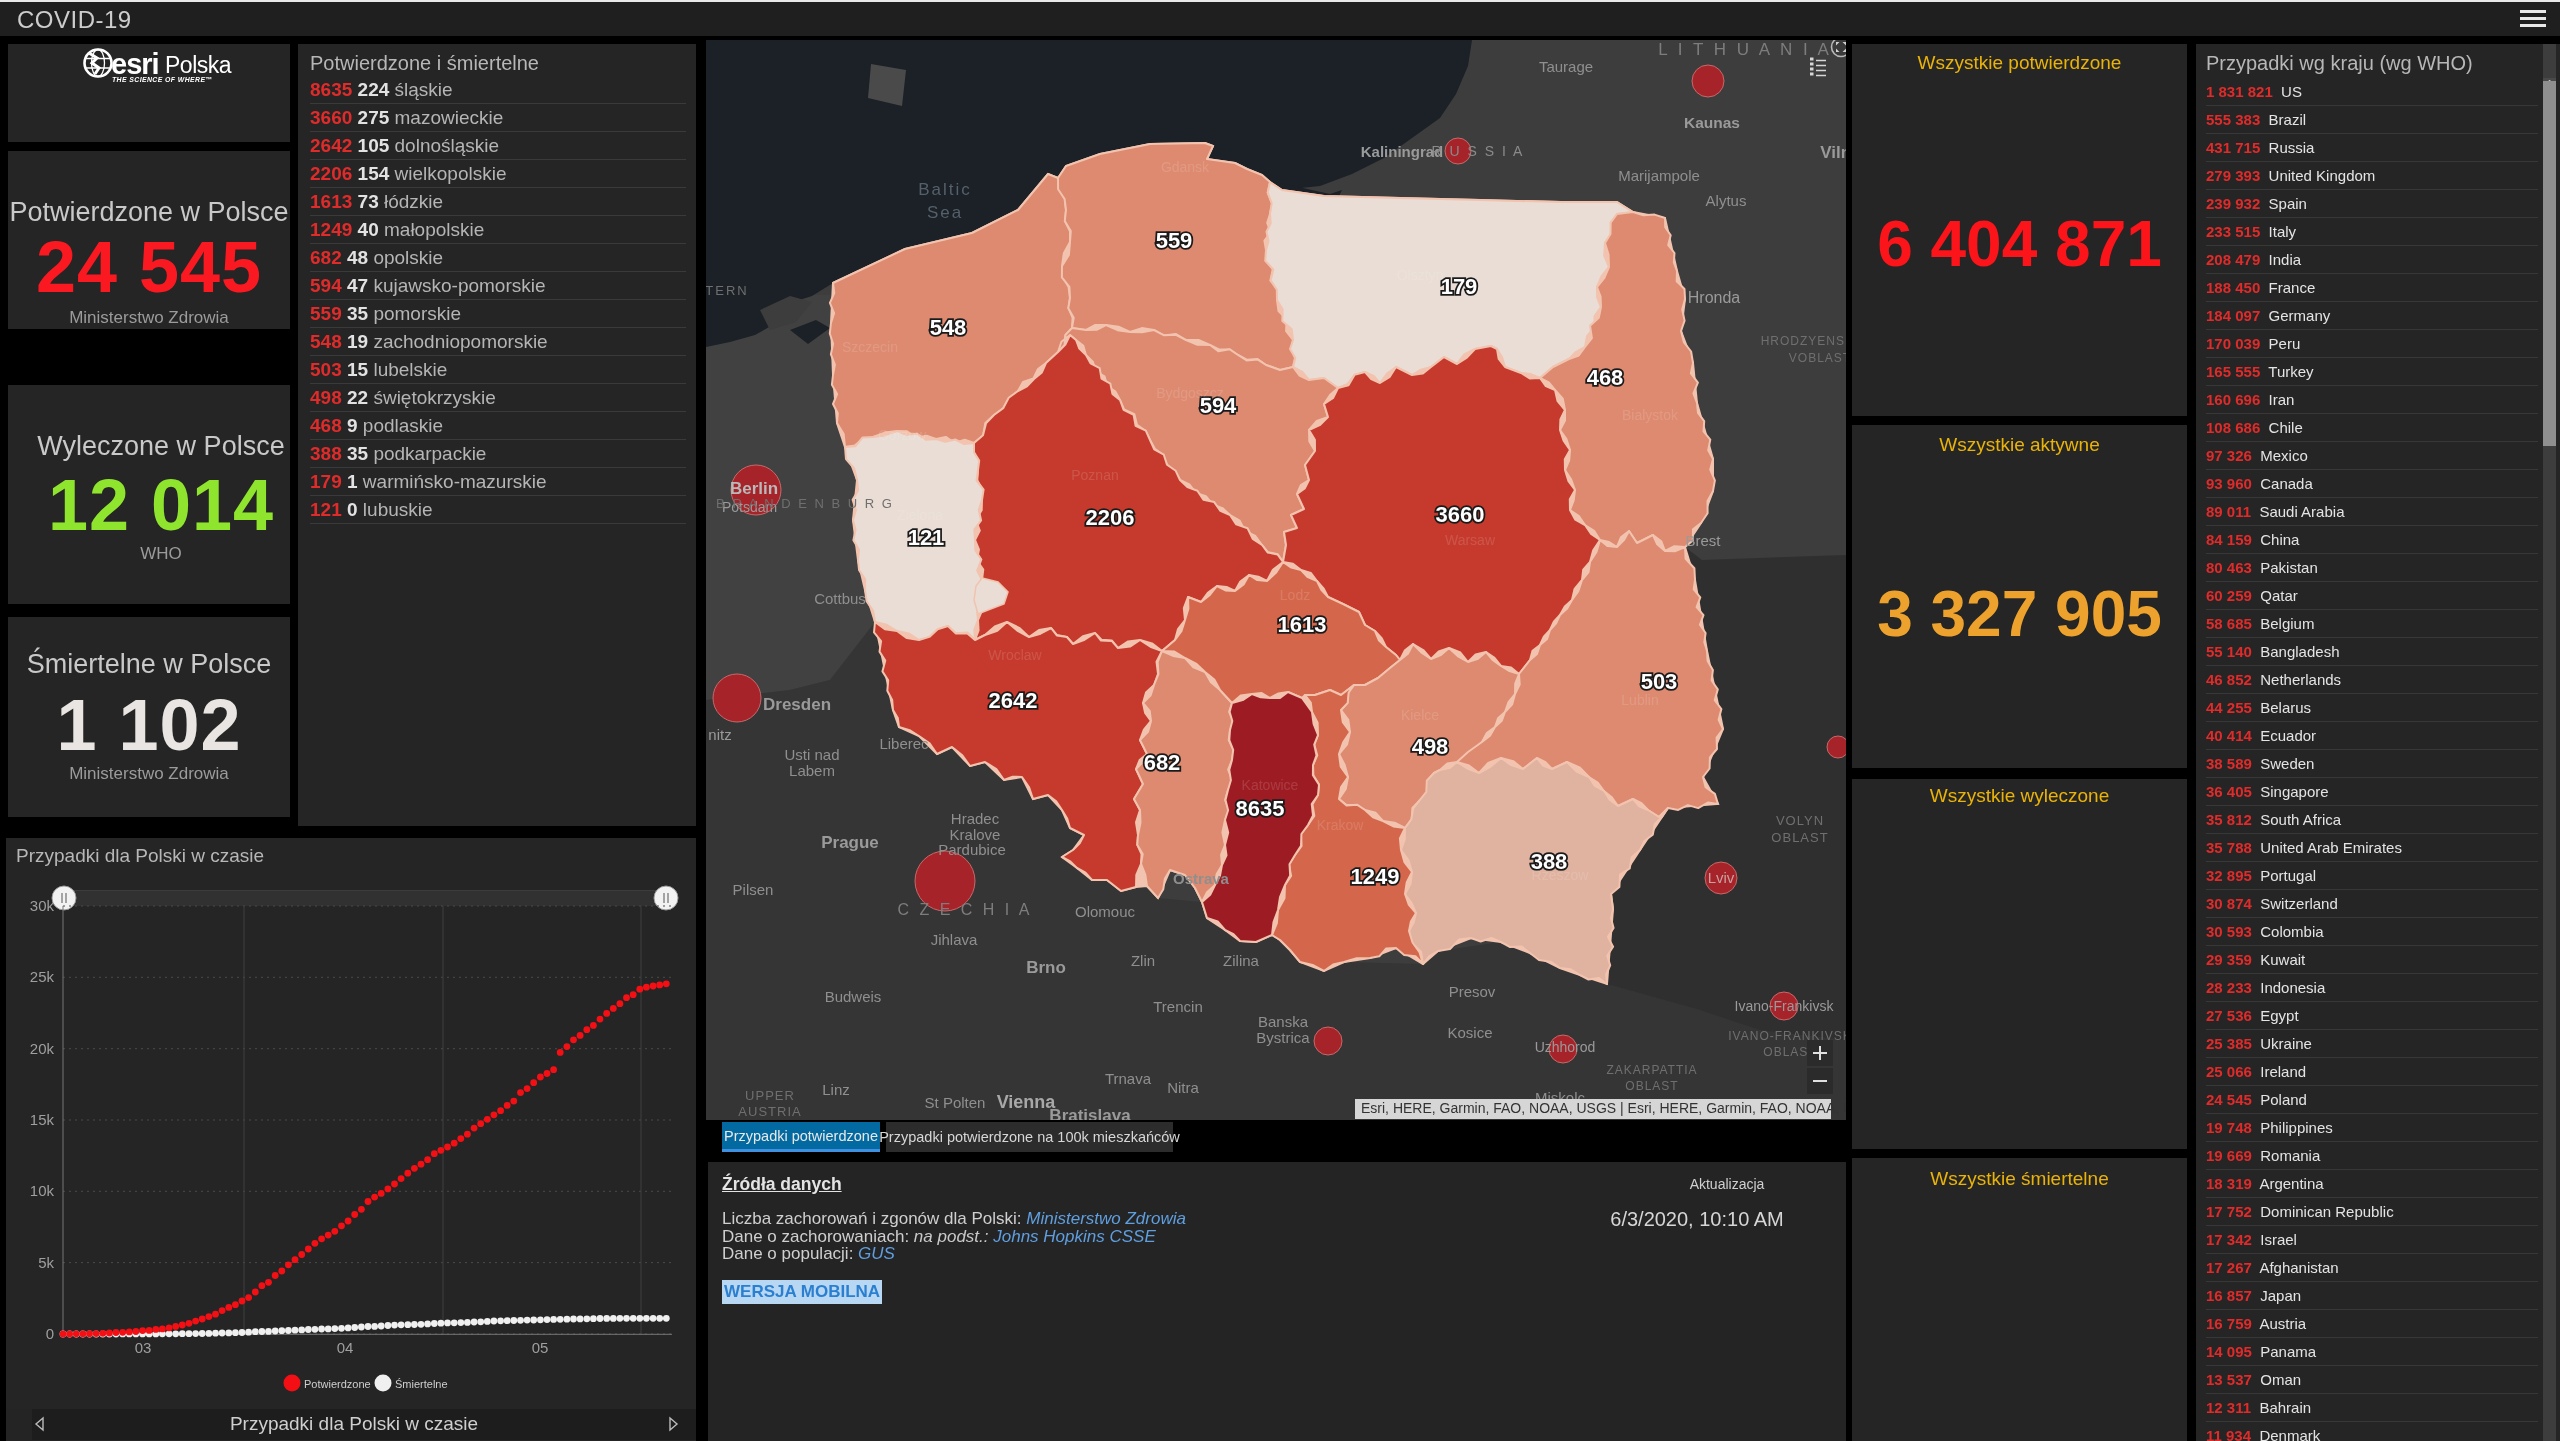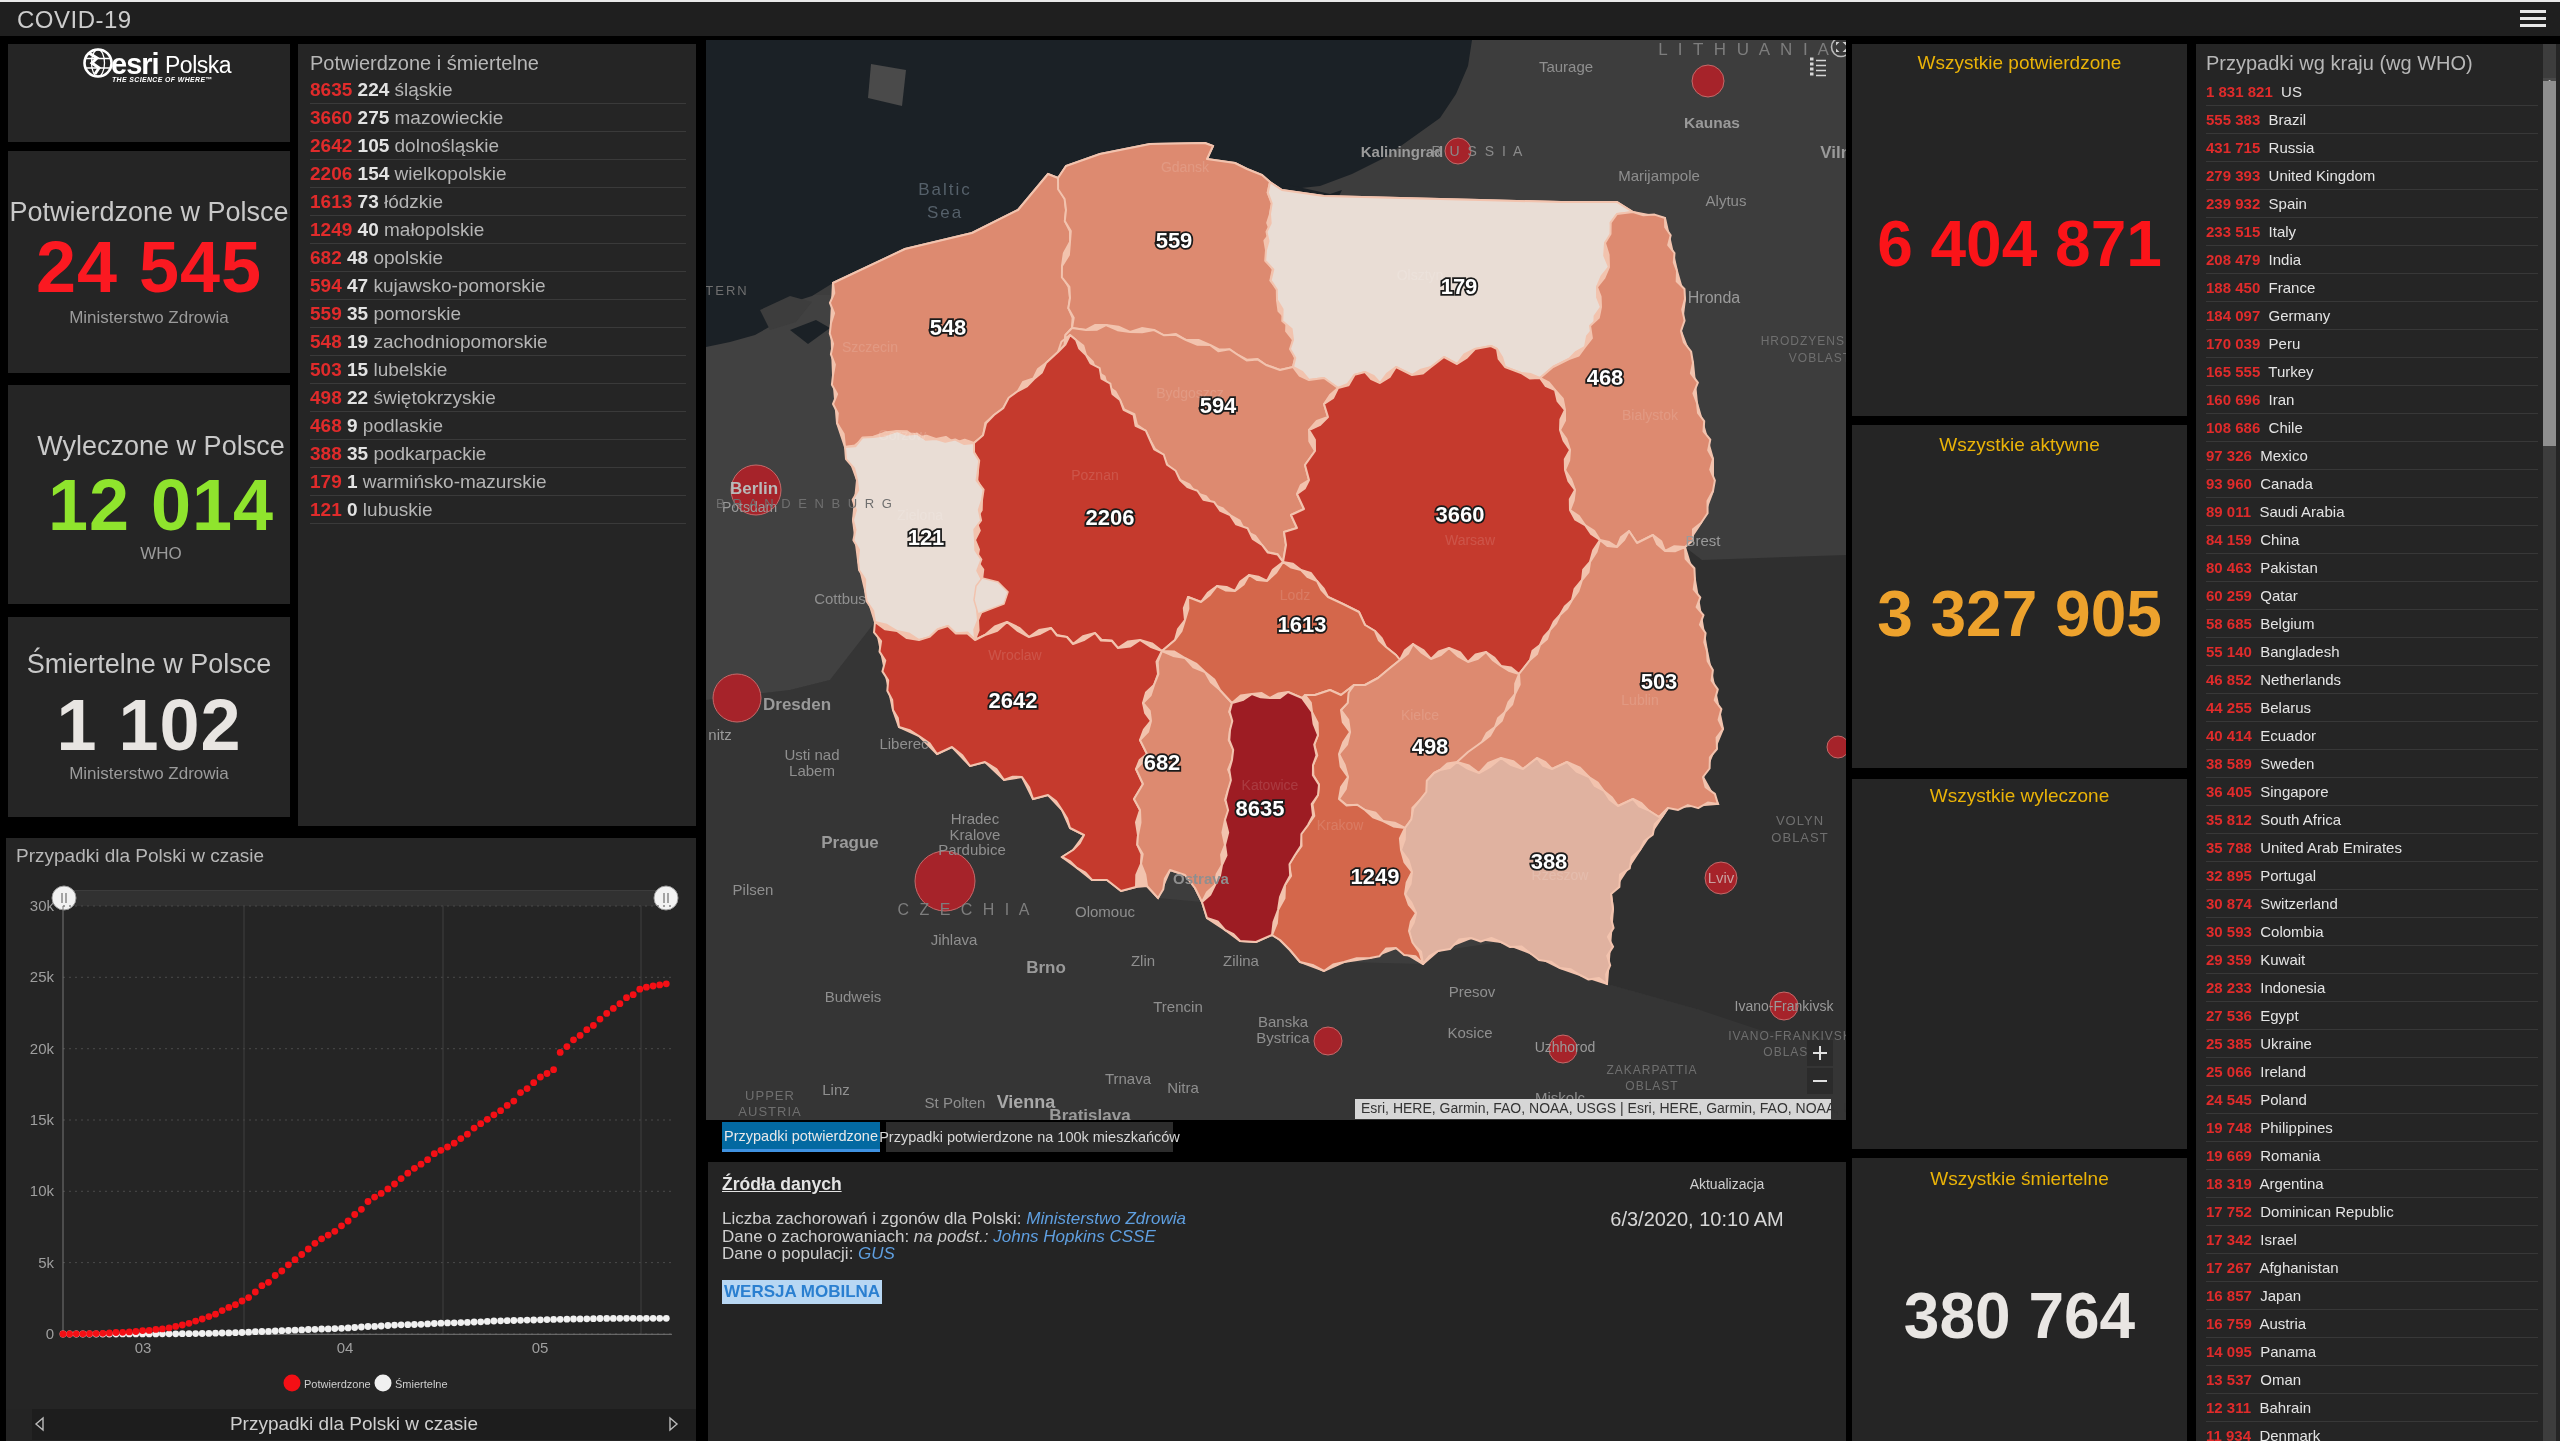--- a/index.html
+++ b/index.html
@@ -50,21 +50,21 @@
       <ellipse cx="90" cy="19" rx="6.5" ry="13.5" fill="none" stroke="#fff" stroke-width="1.3"></ellipse>
       <path d="M77.5 14.5 H102.5 M77.5 24 H102.5" stroke="#fff" stroke-width="1.3" fill="none"></path>
       <path d="M81 9 l8 5 -5 5 7 5 -4 6" stroke="#fff" stroke-width="3" fill="none"></path>
       <text x="103" y="30" fill="#fff" font-size="29" font-weight="bold" letter-spacing="-1" font-family="Liberation Sans">esri</text>
       <text x="157" y="29" fill="#fff" font-size="23" letter-spacing="-0.5" font-family="Liberation Sans">Polska</text>
       <text x="104" y="38" fill="#fff" font-size="6.9" font-weight="bold" font-style="italic" letter-spacing="0.4" font-family="Liberation Sans">THE SCIENCE OF WHERE™</text>
     </g>
   </svg>
 </div>
 
-<div class="panel" style="left:8px;top:151px;width:282px;height:222px;">
+<div class="panel" style="left:8px;top:151px;width:282px;height:178px;">
   <div class="stitle" style="margin-top:46px;">Potwierdzone w Polsce</div>
   <div class="snum" style="color:#fb1921;margin-top:-2px;">24 545</div>
   <div class="ssub" style="margin-top:0px;">Ministerstwo Zdrowia</div>
 </div>
 <div class="panel" style="left:8px;top:385px;width:282px;height:219px;padding-left:24px;">
   <div class="stitle" style="margin-top:46px;">Wyleczone w Polsce</div>
   <div class="snum" style="color:#8fe42d;margin-top:2px;">12 014</div>
   <div class="ssub" style="margin-top:-2px;">WHO</div>
 </div>
 <div class="panel" style="left:8px;top:617px;width:282px;height:200px;">
@@ -494,21 +494,20 @@
 </div>
 <div class="panel" style="left:1852px;top:425px;width:335px;height:343px;">
   <div class="rtitle" style="margin-top:9px;">Wszystkie aktywne</div>
   <div class="rnum" style="color:#eda22d;margin-top:121px;">3 327 905</div>
 </div>
 <div class="panel" style="left:1852px;top:779px;width:335px;height:370px;">
   <div class="rtitle" style="margin-top:6px;">Wszystkie wyleczone</div>
 </div>
 <div class="panel" style="left:1852px;top:1158px;width:335px;height:283px;">
   <div class="rtitle" style="margin-top:10px;">Wszystkie śmiertelne</div>
-  <div class="rnum" style="color:#e9e6e3;margin-top:89px;">380 764</div>
 </div>
 
 <div class="panel" style="left:2196px;top:44px;width:364px;height:1397px;">
   <div style="color:#b7b7b7;font-size:20px;margin:8px 0 0 10px;">Przypadki wg kraju (wg WHO)</div>
   <div id="clist">
 <div class="cl-row" style="top:34px;"><b class="r">1 831 821</b>&nbsp; <span>US</span></div>
 <div class="cl-row" style="top:62px;"><b class="r">555 383</b>&nbsp; <span>Brazil</span></div>
 <div class="cl-row" style="top:90px;"><b class="r">431 715</b>&nbsp; <span>Russia</span></div>
 <div class="cl-row" style="top:118px;"><b class="r">279 393</b>&nbsp; <span>United Kingdom</span></div>
 <div class="cl-row" style="top:146px;"><b class="r">239 932</b>&nbsp; <span>Spain</span></div>

